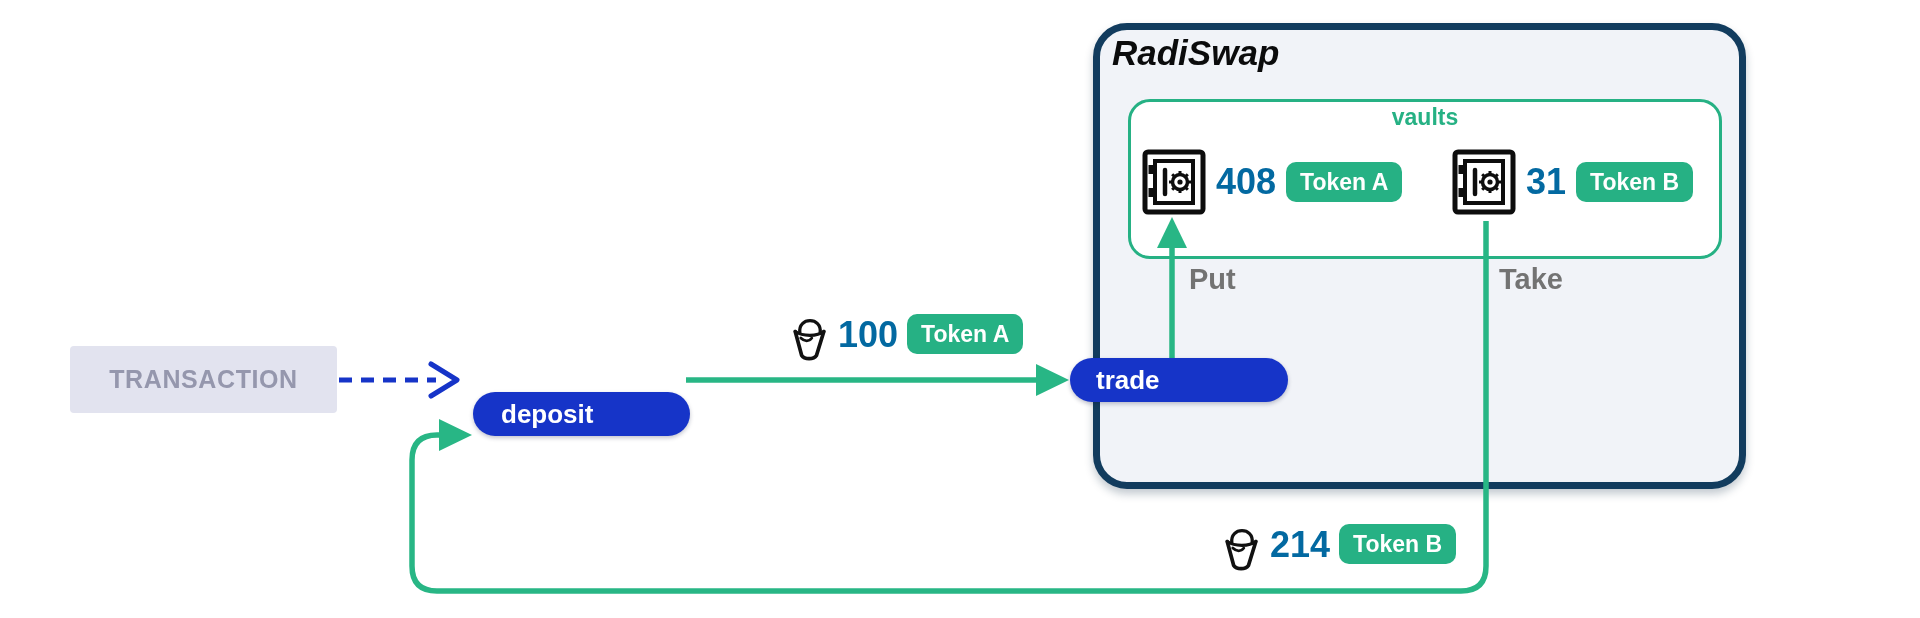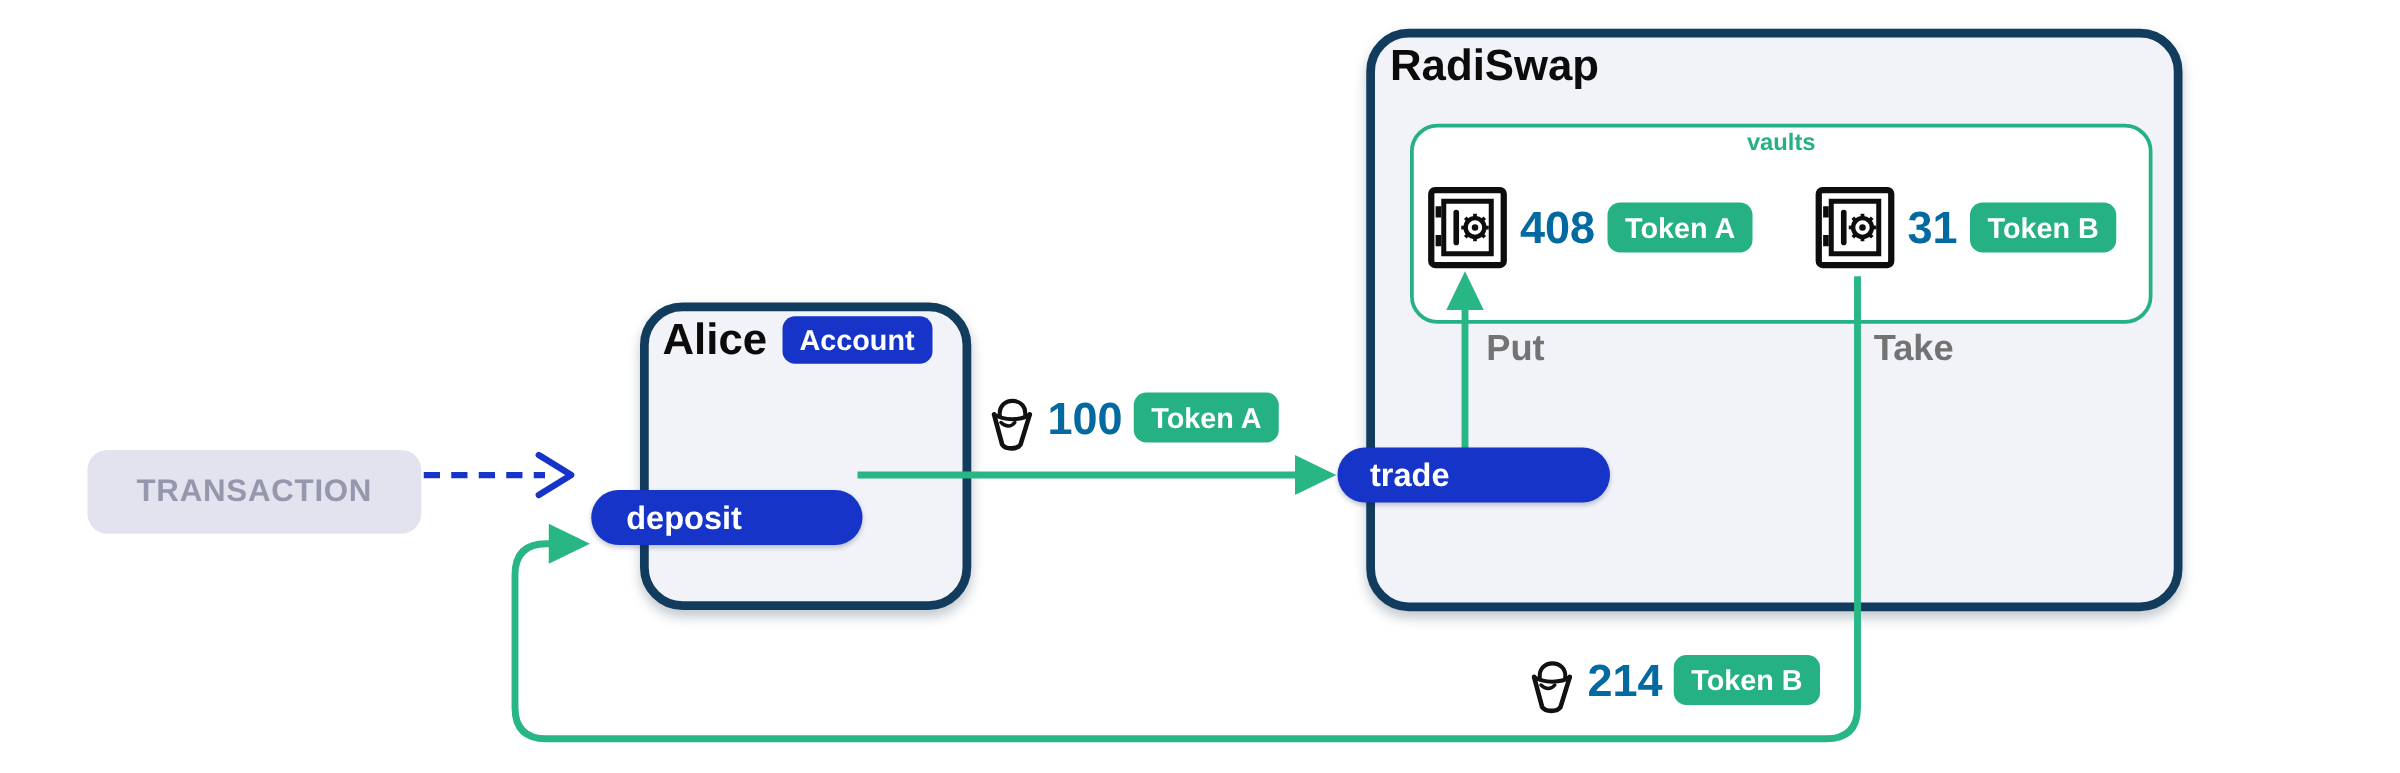--- a/index.html
+++ b/index.html
@@ -2,49 +2,49 @@
 <html><head>
 <meta charset="utf-8">
 <style>
   html,body{margin:0;padding:0;background:#fff;}
   .stage{
     position:relative;width:1920px;height:618px;background:#ffffff;overflow:hidden;
     font-family:"Liberation Sans","DejaVu Sans",sans-serif;
   }
   
   .transaction-box{
-    position:absolute;left:70px;top:360px;width:267px;height:67px;
-    background:#e2e3ef;border-radius:16px;display:flex;align-items:center;justify-content:center;
+    position:absolute;left:70px;top:346px;width:267px;height:67px;
+    background:#e2e3ef;border-radius:4px;display:flex;align-items:center;justify-content:center;
     color:#9597ad;font-size:25px;font-weight:700;letter-spacing:.6px;
   }
   
   .panel{
     position:absolute;background:#f1f3f8;border:7px solid #123c5e;border-radius:34px;
     box-sizing:border-box;box-shadow:0 5px 9px rgba(16,42,67,.25);z-index:1;
   }
   .panel.alice{left:512px;top:242px;width:265px;height:246px;}
   .panel.radiswap{left:1093px;top:23px;width:653px;height:466px;}
   .panel-header{position:absolute;display:flex;align-items:center;gap:12px;white-space:nowrap;}
   .alice .panel-header{left:11px;top:3px;}
-  .radiswap .panel-header{left:12px;top:3px;}
+  .radiswap .panel-header{left:12px;top:3px;font-style:italic;}
   .panel-title{font-size:35px;font-weight:800;color:#0b0b0c;}
   .badge{display:inline-flex;align-items:center;border-radius:10px;color:#fff;font-weight:700;white-space:nowrap;}
   .blue-badge{background:#1634c8;}
   .green-badge{background:#26b184;}
   .badge.account{height:38px;padding:0 14px;font-size:23px;}
   .badge.swapper{height:44px;padding:0 16px;font-size:24px;}
   .badge.token{height:40px;padding:0 14px;font-size:23px;}
   
   .vaults-box{
     position:absolute;left:1128px;top:99px;width:594px;height:160px;box-sizing:border-box;
     background:#ffffff;border:3px solid #26b184;border-radius:22px;z-index:3;
   }
   .vaults-title{
     position:absolute;left:1128px;top:104px;width:594px;text-align:center;
-    color:#26b184;font-size:19px;font-weight:700;z-index:4;
+    color:#26b184;font-size:23px;font-weight:700;z-index:4;
   }
   .vault-item{position:absolute;top:148px;display:flex;align-items:center;gap:10px;z-index:6;}
   .vault-item.v1{left:1142px;}
   .vault-item.v2{left:1452px;}
   .amount{font-size:36px;font-weight:800;color:#0369a1;}
   
   .pill{
     position:absolute;display:flex;align-items:center;box-sizing:border-box;
     background:#1634c8;color:#fff;font-size:26px;font-weight:700;border-radius:22px;
     padding-left:28px;z-index:10;border:none;box-shadow:0 2px 4px rgba(10,20,60,.25);cursor:pointer;
@@ -64,26 +64,20 @@
 </style>
 </head>
 <body>
 
 <div class="stage">
 
   <div class="transaction-box">
     <span>TRANSACTION</span>
   </div>
 
-  <div class="panel alice">
-    <div class="panel-header">
-      <span class="panel-title">Alice</span>
-      <span class="badge blue-badge account">Account</span>
-    </div>
-  </div>
 
   <div class="panel radiswap">
     <div class="panel-header">
       <span class="panel-title">RadiSwap</span>
     </div>
   </div>
 
   <div class="vaults-box"></div>
   <div class="vaults-title">vaults</div>
 

